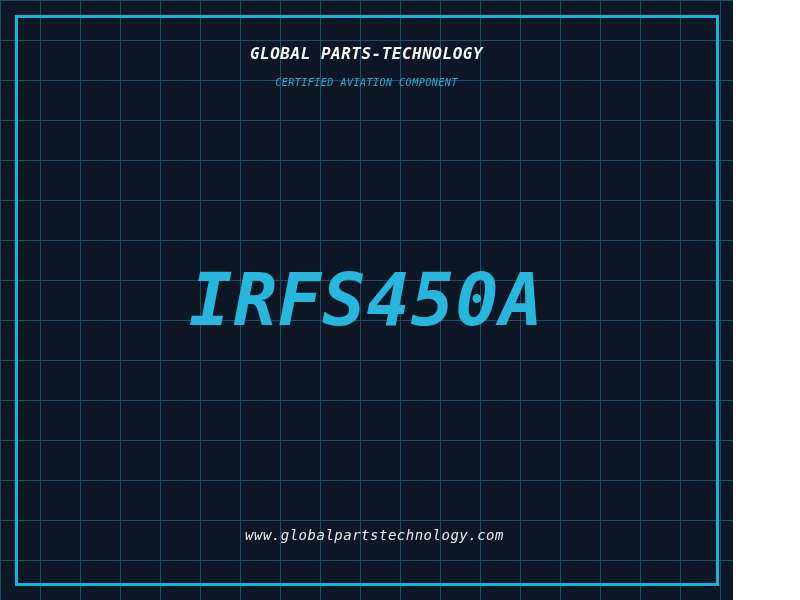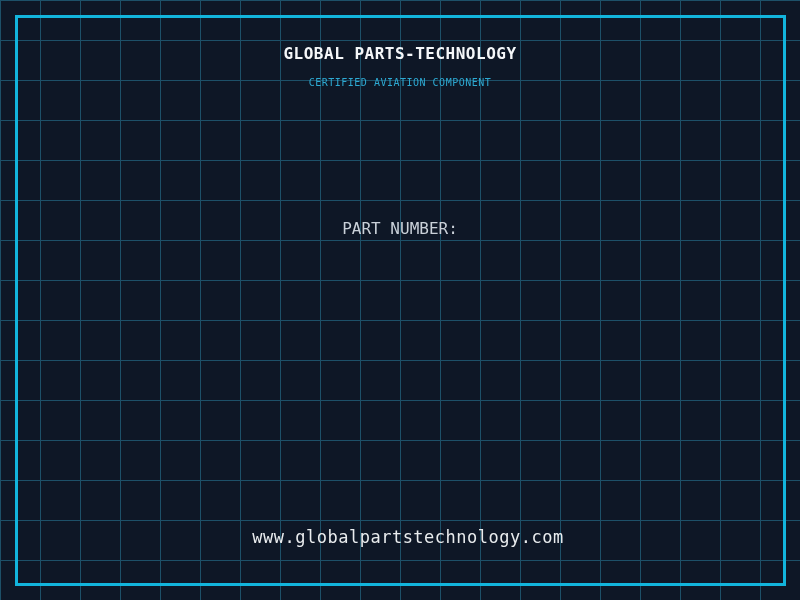--- a/index.html
+++ b/index.html
@@ -13,26 +13,27 @@
     --website-text: #e9ecee;
   }
   * { margin: 0; padding: 0; box-sizing: border-box; }
   html, body {
     width: 800px; height: 600px;
     overflow: hidden;
     font-family: "DejaVu Sans Mono", "Liberation Mono", monospace;
   }
   .stage {
     position: relative;
-    width: 800px; height: 600px;
+    width: 733px; height: 600px;
     background-color: var(--background);
     background-image:
       linear-gradient(to right, var(--grid-line) 1px, transparent 1px),
       linear-gradient(to bottom, var(--grid-line) 1px, transparent 1px);
     background-size: 40px 40px;
+    font-style: italic;
   }
   .frame {
     position: absolute;
     top: 15px; left: 15px; right: 14px; bottom: 14px;
     border: 3px solid var(--frame);
     pointer-events: none;
   }
   .txt {
     position: absolute;
     left: 0; right: 0;
@@ -60,33 +61,33 @@
   .part-number {
     top: 264px;
     font-size: 72px;
     font-weight: bold;
     line-height: 1;
     letter-spacing: 1px;
     color: var(--part-number-text);
   }
   .website {
     top: 527px;
-    font-size: 17px;
+    font-size: 14px;
     letter-spacing: 0.5px;
     color: var(--website-text);
     padding-left: 16px;
   }
 </style>
 </head>
 <body>
 
 <div class="stage">
   <div class="frame"></div>
 
   <div class="txt company">GLOBAL PARTS-TECHNOLOGY</div>
 
   <div class="txt certification">CERTIFIED AVIATION COMPONENT</div>
 
-  <div class="txt part-label">PART NUMBER:</div>
 
+  <div class="txt part-number">IRFS450A</div>
 
   <div class="txt website">www.globalpartstechnology.com</div>
 </div>
 
 </body></html>

